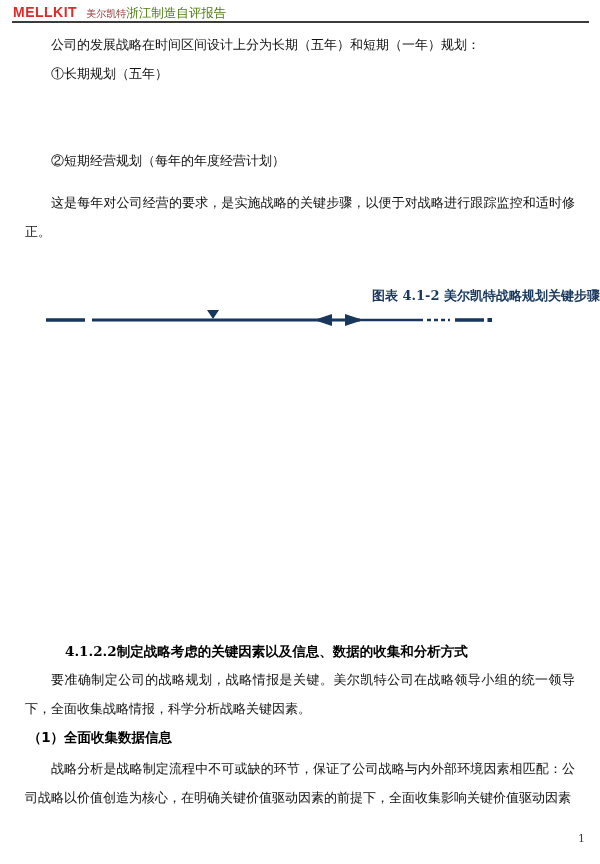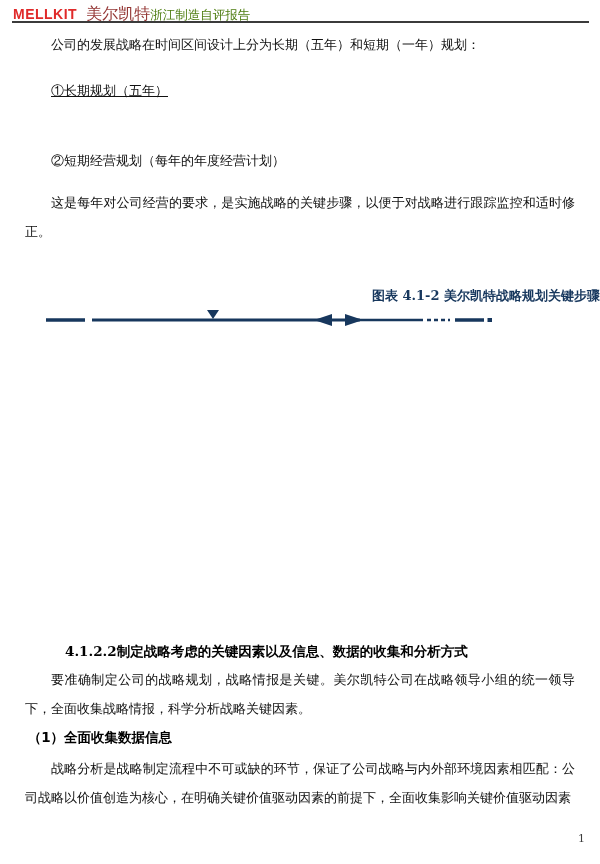--- a/index.html
+++ b/index.html
@@ -20,41 +20,41 @@
     font-size: 13px;
     white-space: nowrap;
   }
   .brand {
     font-family: "Liberation Sans", "DejaVu Sans", sans-serif;
     font-weight: 600;
     font-size: 14px;
     color: #e02a2a;
     letter-spacing: 0.5px;
   }
-  .title-maroon { color: #943634; font-size: 16px; margin-left: 5px; }
+  .title-maroon { color: #943634; font-size: 10px; margin-left: 5px; }
   .title-blue   { color: #4d7c0f; font-size: 12.5px; }
   .header-rule {
     position: absolute;
     top: 21px; left: 12px; width: 577px; height: 2px;
     background: #3b3b3b;
   }
   
   .para {
     position: absolute;
     left: 25px;
     width: 550px;
     font-size: 13px;
     line-height: 29px;
     text-align: justify;
     letter-spacing: 0;
     color: #111111;
   }
   .indent { text-indent: 2em; }
   .p1 { top: 30px; }
-  .p2 { top: 76px; text-decoration: underline; }
+  .p2 { top: 59px; }
   .p3 { top: 88px; }
   .p4 { top: 146px; }
   .p5 { top: 188px; }
   
   .fig-caption {
     position: absolute;
     top: 287px; left: 0; width: 600px;
     text-align: right;
     font-weight: bold;
     font-size: 13px;

